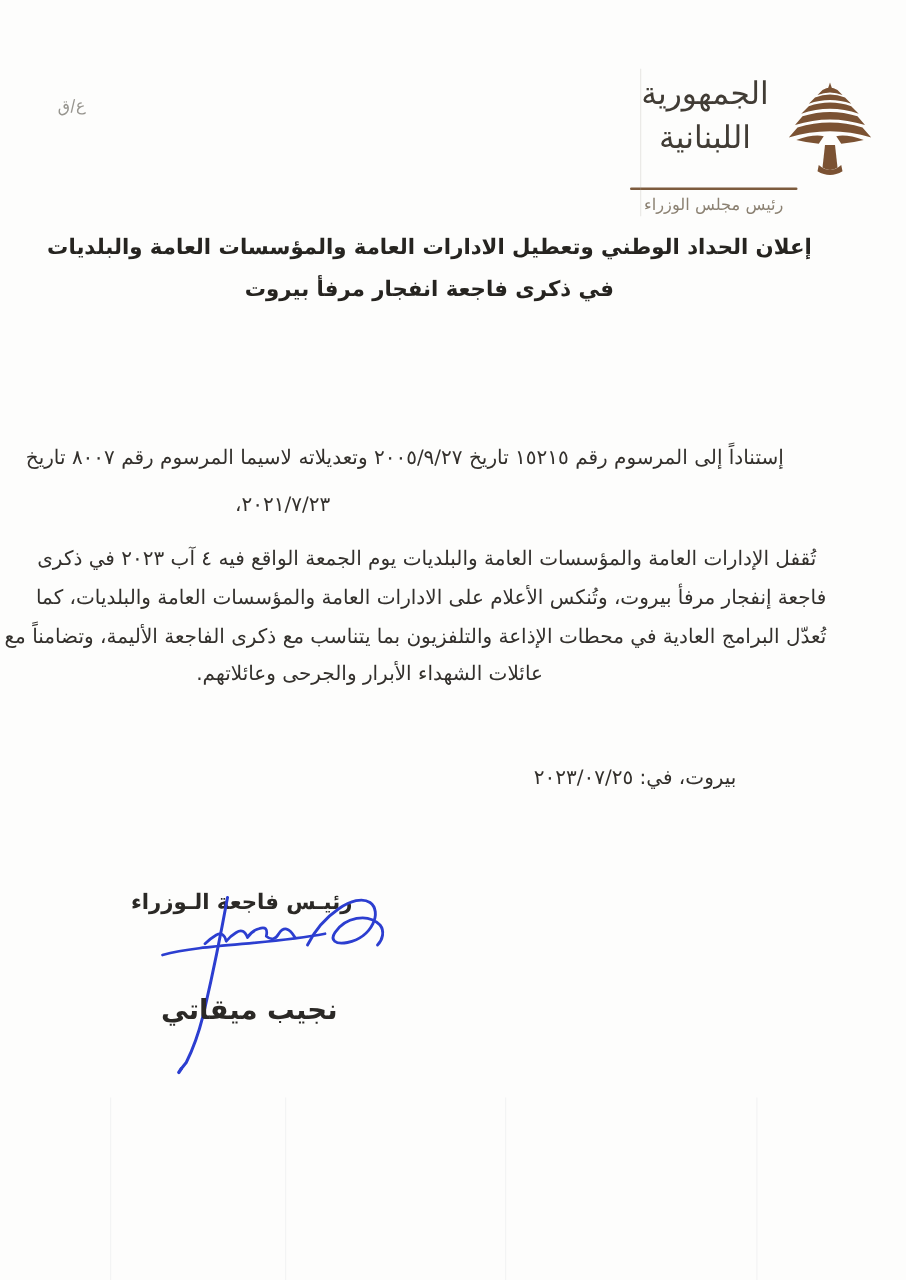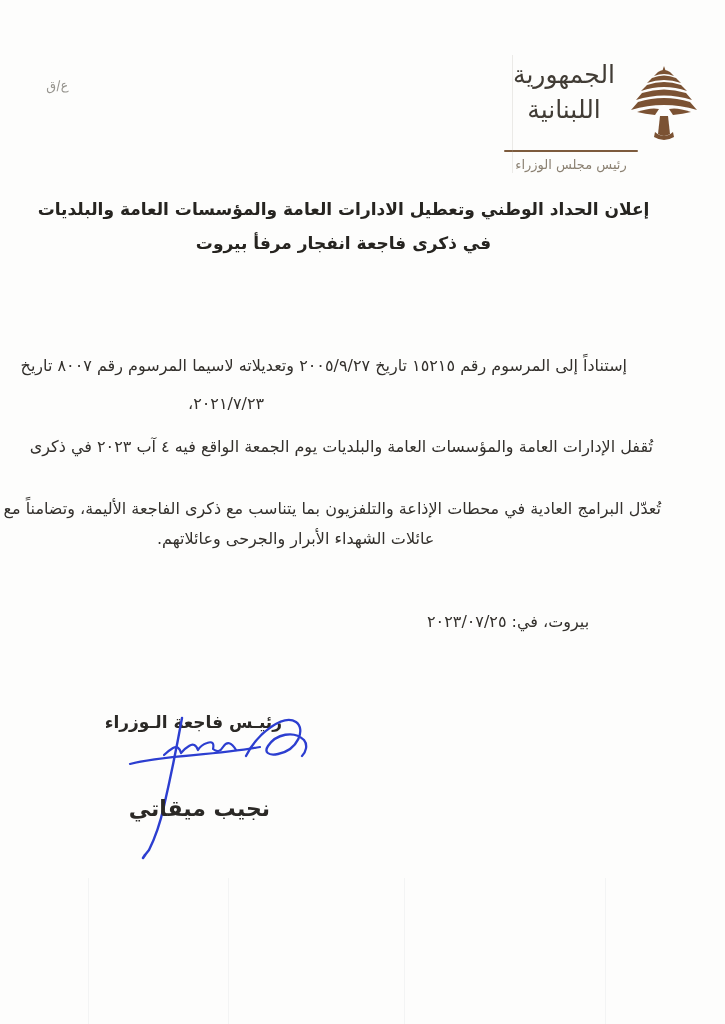--- a/index.html
+++ b/index.html
@@ -37,21 +37,21 @@
   }
   .lh-office{
     top:157px;left:504px;width:134px;
     text-align:center;
     font-size:13px;color:#8b8172;
     letter-spacing:1px;
   }
   
   .title-wrap{top:184px;left:0;right:38px;text-align:center;}
   .t1{font-size:19px;font-weight:bold;color:#262420;margin:0 0 13px 0;}
-  .t2{font-size:17px;font-weight:bold;color:#262420;margin:15px 0 14px 0;}
+  .t2{font-size:17px;font-weight:bold;color:#262420;margin:4px 0 14px 0;}
   .t3{font-size:17px;font-weight:bold;color:#262420;margin:0;}
   
   .bodyline{
     font-size:16px;line-height:1.3;color:#33302c;
     text-align:justify;text-align-last:justify;
     white-space:nowrap;
   }
   .p1l1{top:356px;right:98px;left:63px;padding-left:16px;}
   .p1l2{top:394px;left:188px;text-align:right;text-align-last:right;}
   .p2l1{top:437px;right:72px;left:63px;}
@@ -117,20 +117,21 @@
 
   <div class="abs title-wrap">
     <div class="t2">إعلان الحداد الوطني وتعطيل الادارات العامة والمؤسسات العامة والبلديات</div>
     <div class="t3">في ذكرى فاجعة انفجار مرفأ بيروت</div>
   </div>
 
   <div class="abs bodyline p1l1">إستناداً إلى المرسوم رقم ١٥٢١٥ تاريخ ٢٠٠٥/٩/٢٧ وتعديلاته لاسيما المرسوم رقم ٨٠٠٧ تاريخ</div>
   <div class="abs bodyline p1l2">٢٠٢١/٧/٢٣،</div>
 
   <div class="abs bodyline p2l1">تُقفل الإدارات العامة والمؤسسات العامة والبلديات يوم الجمعة الواقع فيه ٤ آب ٢٠٢٣ في ذكرى</div>
+  <div class="abs bodyline p2l2">فاجعة إنفجار مرفأ بيروت، وتُنكس الأعلام على الادارات العامة والمؤسسات العامة والبلديات، كما</div>
   <div class="abs bodyline p2l3">تُعدّل البرامج العادية في محطات الإذاعة والتلفزيون بما يتناسب مع ذكرى الفاجعة الأليمة، وتضامناً مع</div>
   <div class="abs bodyline p2l4">عائلات الشهداء الأبرار والجرحى وعائلاتهم.</div>
 
   <div class="abs dateline">بيروت، في: ٢٠٢٣/٠٧/٢٥</div>
 
   <div class="abs sig-title">رئيـس فاجعة الـوزراء</div>
 
   <svg class="abs sig-ink" viewBox="0 0 200 150" xmlns="http://www.w3.org/2000/svg" aria-hidden="true">
     <g fill="none" stroke="#2c3ed0" stroke-linecap="round" stroke-linejoin="round">
 

